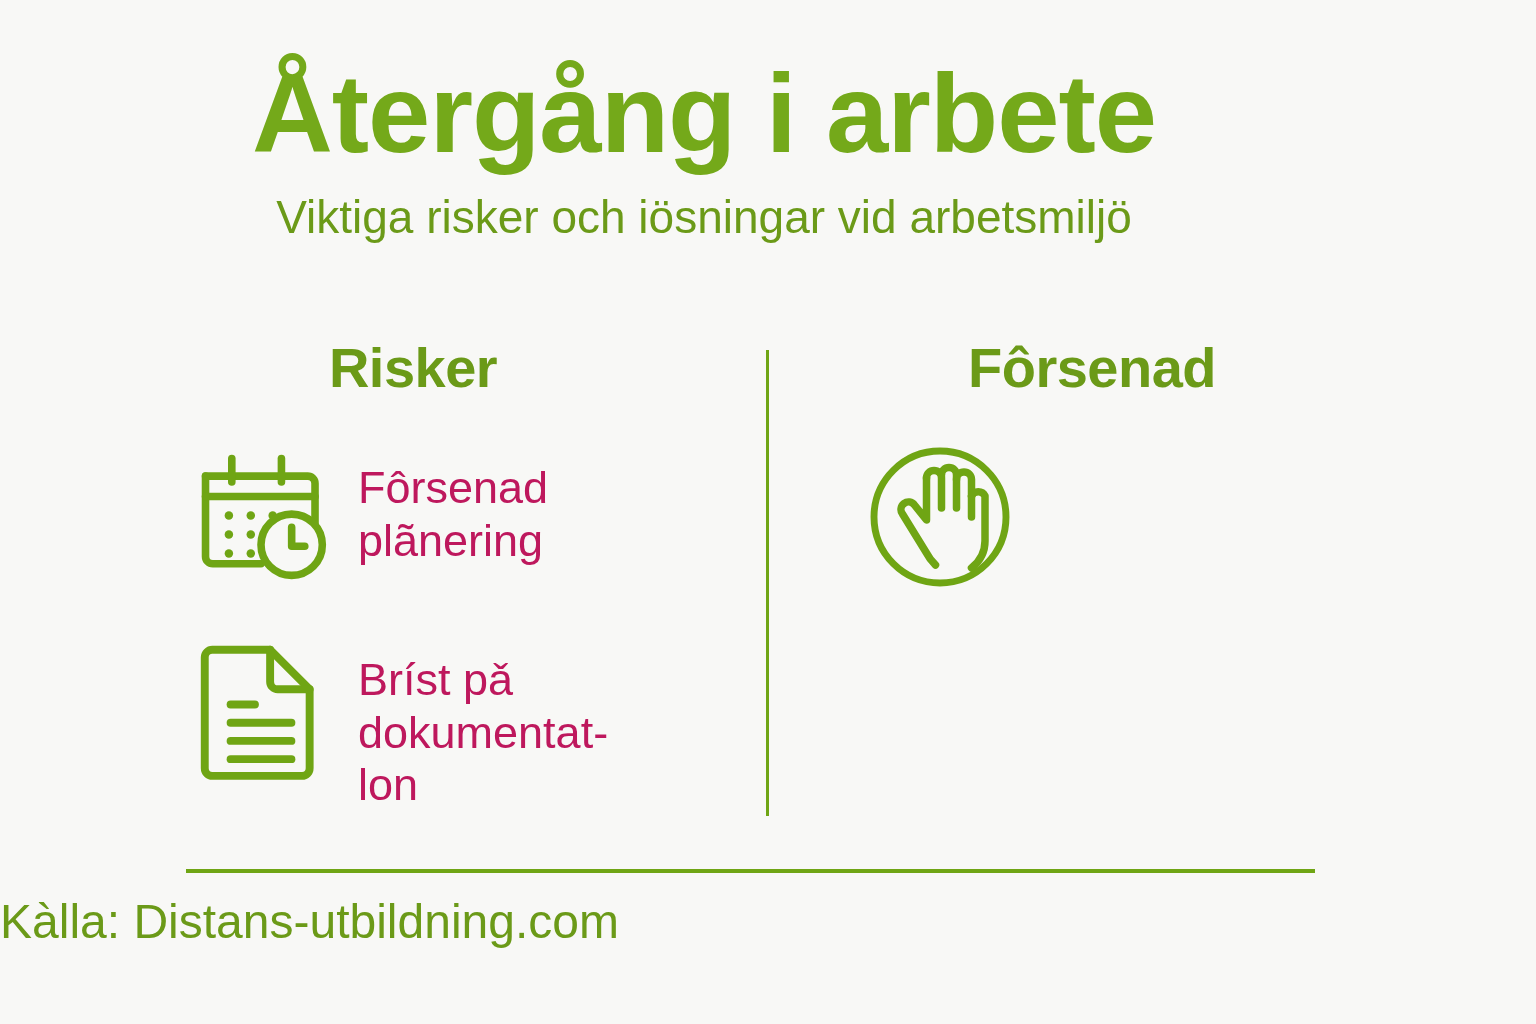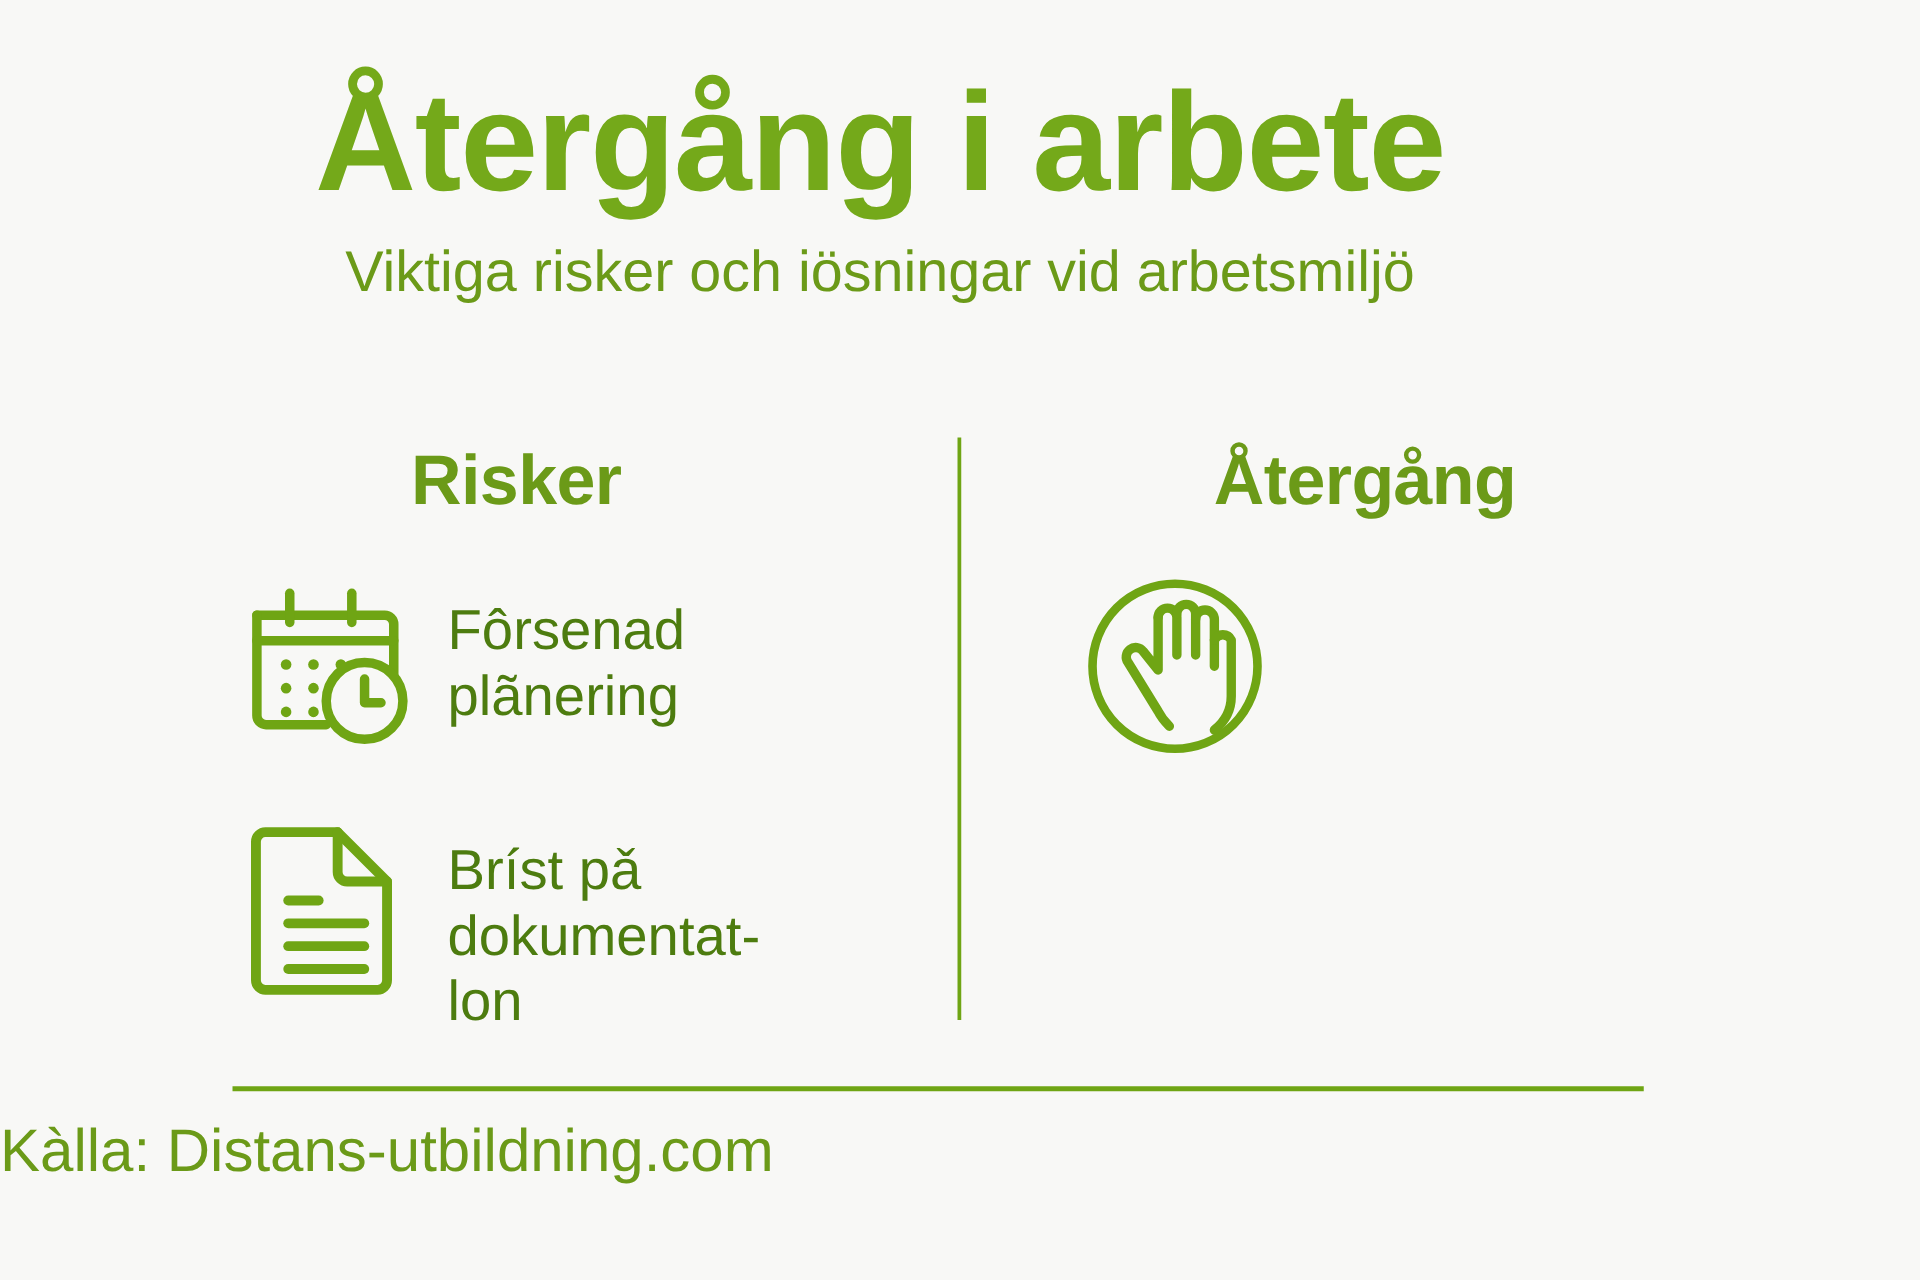--- a/index.html
+++ b/index.html
@@ -73,21 +73,21 @@
     background: #6fa514;
     margin: 10px 18px 14px 18px;
     align-self: stretch;
   }
 
   .col-head {
     font-size: 56px;
     font-weight: 700;
     color: #6b9a18;
     text-align: center;
-    margin: 16px 0 46px 0;
+    margin: 0 0 46px 0;
     line-height: 1.0;
     letter-spacing: -0.5px;
   }
   .col-left .col-head  { padding-right: 90px; }
   .col-right .col-head { padding-right: 30px; }
 
   .item {
     display: flex;
     flex-direction: row;
     align-items: flex-start;
@@ -98,21 +98,21 @@
     min-width: 150px;
     height: 150px;
     display: flex;
     align-items: center;
     justify-content: center;
   }
   .item-icon svg { display: block; }
   .item-label {
     font-size: 45px;
     line-height: 1.17;
-    color: #4d7c0f;
+    color: #be185d;
     padding-top: 20px;
     padding-left: 22px;
     max-width: 310px;
     word-break: break-word;
   }
   .col-right .item-label { max-width: 330px; }
 
   
   .rule {
     position: absolute;
@@ -180,21 +180,21 @@
             <line x1="26" y1="83" x2="66" y2="83"></line>
           </svg>
         </div>
         <div class="item-label">Bríst pǎ dokumentat-lon</div>
       </div>
     </div>
 
     <div class="divider"></div>
 
     <div class="col col-right">
-      <div class="col-head">Återgång</div>
+      <div class="col-head">Fôrsenad</div>
 
       <div class="item">
         <div class="item-icon">
           <svg width="150" height="150" viewBox="0 0 100 100" fill="none" stroke="#6fa514" stroke-width="4.6" stroke-linecap="round" stroke-linejoin="round">
             <circle cx="50" cy="50" r="44"></circle>
             <path d="M41 24 a5 5 0 0 1 10 0 v20" stroke-width="5"></path>
             <path d="M51 22 a5 5 0 0 1 10 0 v22" stroke-width="5"></path>
             <path d="M61 25 a5 5 0 0 1 10 0 v25" stroke-width="5"></path>
             <path d="M71 36 a5 5 0 0 1 9 0 v30 c0 8 -4 14 -9 18" stroke-width="5"></path>
             <path d="M41 24 v28 l-8 -10 a5 5 0 0 0 -8 6 l16 26 c2 4 4 6 6 8" stroke-width="5"></path>

